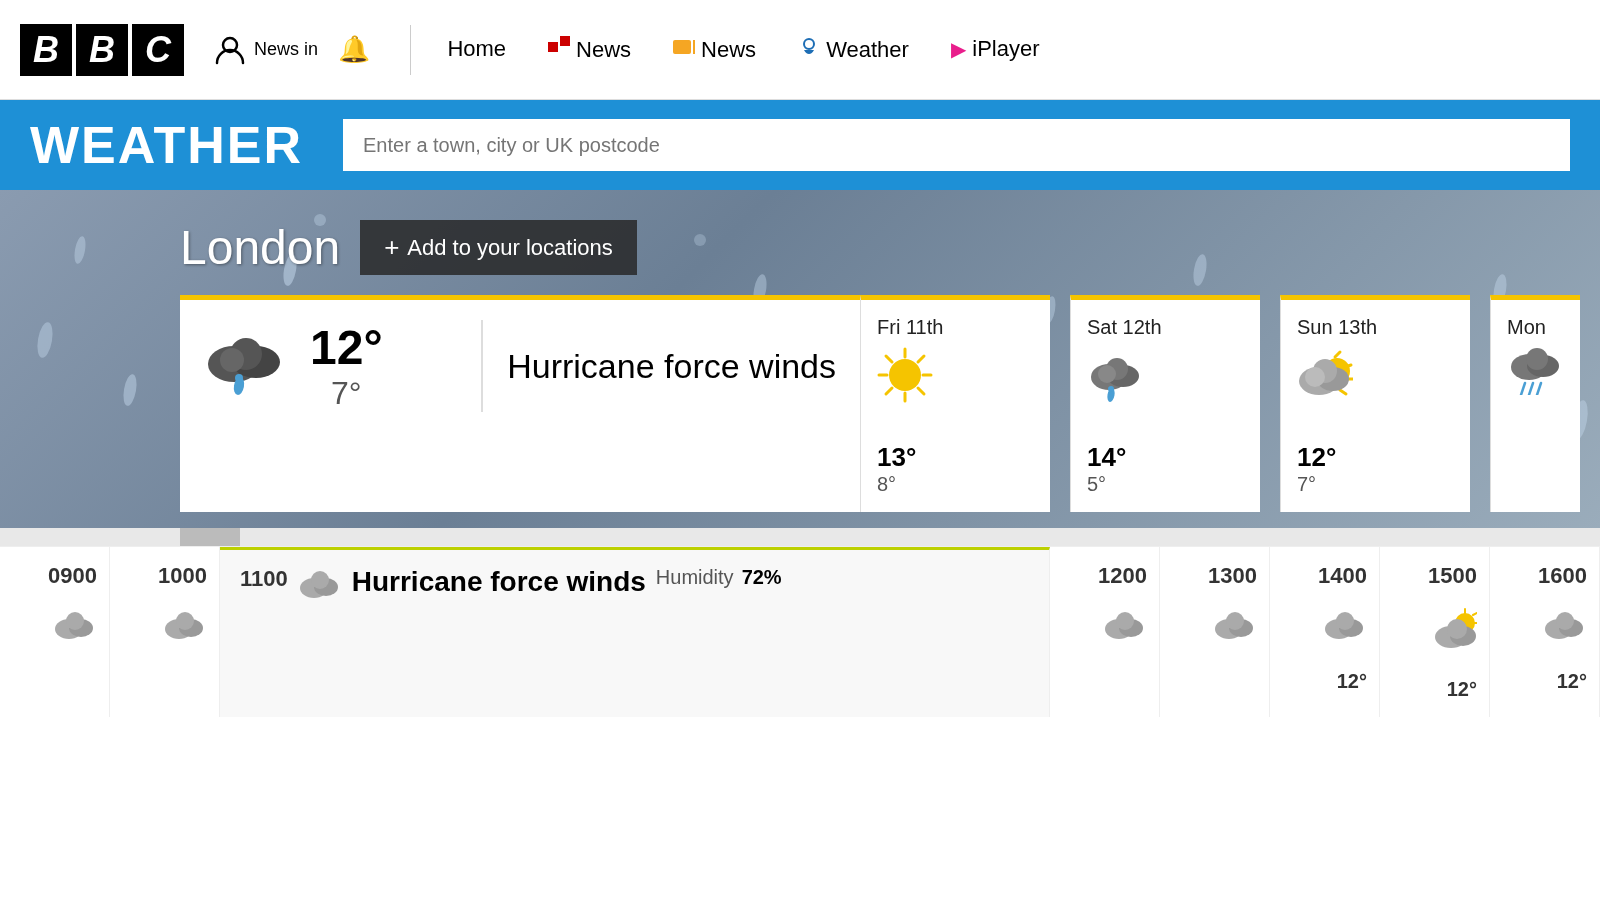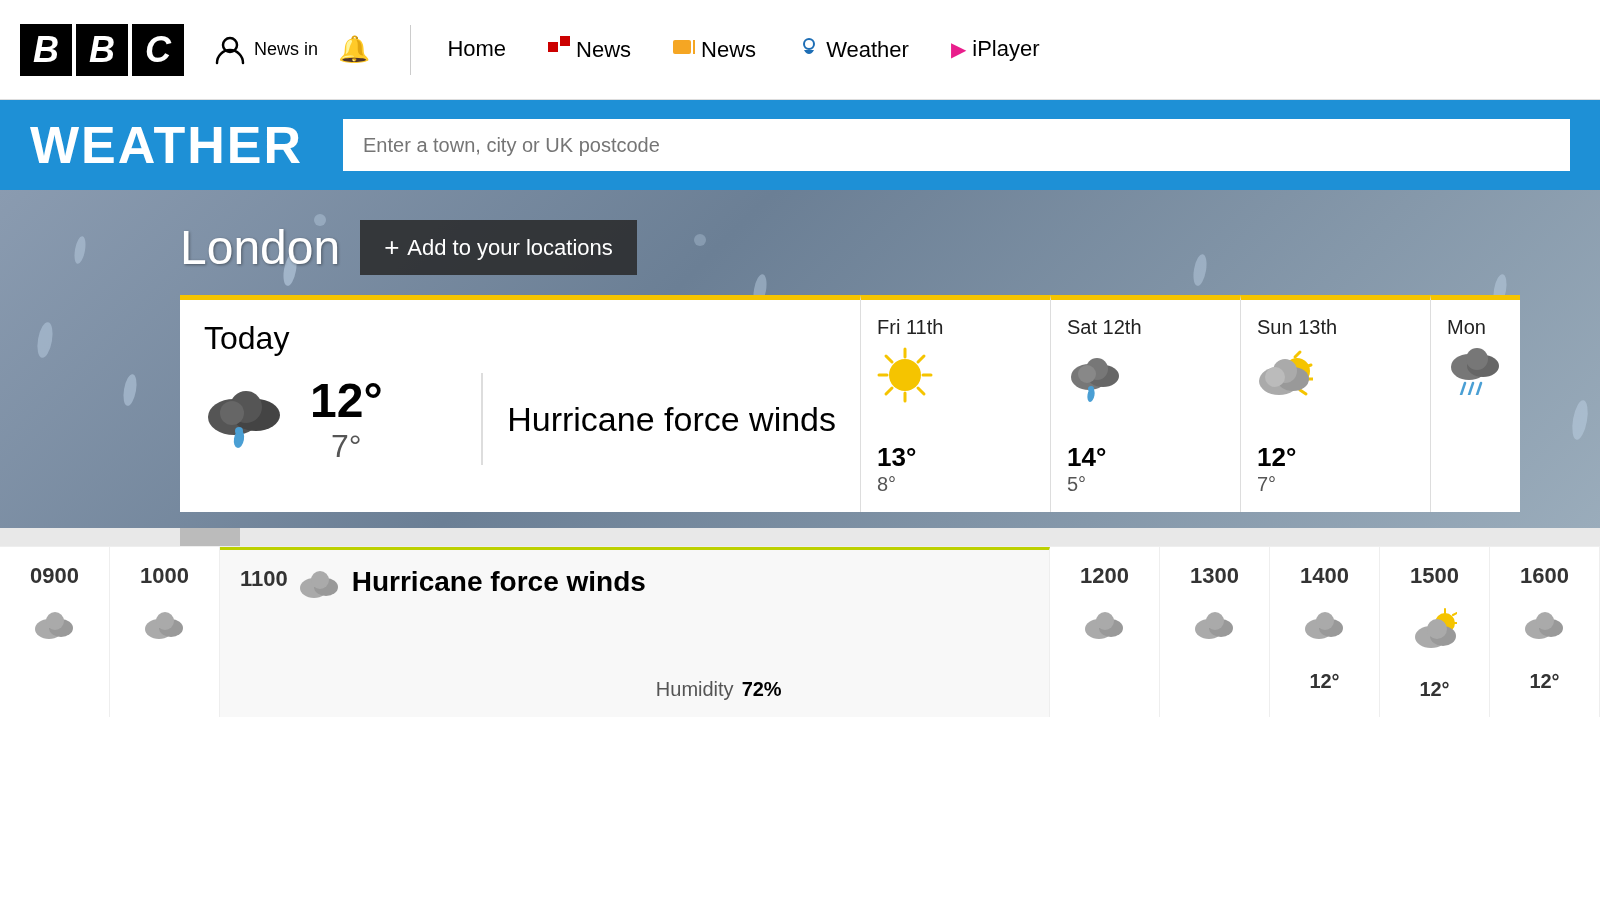--- a/index.html
+++ b/index.html
@@ -194,20 +194,21 @@
       font-size: 34px;
       font-weight: 400;
       color: #000;
       padding-left: 24px;
     }
 
     
     .day-cards {
       display: flex;
       flex: 1;
+      justify-content: space-between;
     }
     .day-card {
       background: #fff;
       border-top: 5px solid #f5c400;
       border-left: 1px solid #ddd;
       width: 190px;
       padding: 16px;
       display: flex;
       flex-direction: column;
       align-items: flex-start;
@@ -278,21 +279,21 @@
       border-top: 1px solid #eee;
     }
     .hour-col {
       width: 110px;
       min-width: 110px;
       border-right: 1px solid #eee;
       padding: 16px 12px;
       text-align: center;
       display: flex;
       flex-direction: column;
-      align-items: center;
+      align-items: flex-end;
       gap: 18px;
     }
     .hour-col-wide {
       flex: 1;
       border-right: 1px solid #eee;
       padding: 16px 20px;
       display: flex;
       flex-direction: row;
       gap: 10px;
       background: #f8f8f8;
@@ -315,21 +316,21 @@
       font-size: 28px;
       font-weight: 700;
       color: #000;
     }
     .hour-detail {
       font-size: 20px;
       color: #555;
     }
     .humidity-row {
       display: flex;
-      align-items: flex-end;
+      align-items: flex-start;
       gap: 8px;
       font-size: 20px;
       color: #555;
     }
     .humidity-val {
       font-weight: 700;
       color: #000;
     }
   </style>
 </head>
@@ -422,21 +423,20 @@
     <span class="location-name">London</span>
     <button class="add-location-btn">
       <span style="font-size:26px;font-weight:300;">+</span>
       <span>Add  to your locations</span>
     </button>
   </div>
 
   <div class="forecast-row">
 
     <div class="today-card">
-      <div class="today-label">Today</div>
       <div class="today-content">
         <div class="today-weather-info">
 
           <div class="weather-icon-large">
             <svg width="90" height="70" viewBox="0 0 90 70" xmlns="http://www.w3.org/2000/svg">
               <ellipse cx="30" cy="38" rx="26" ry="18" fill="#555"></ellipse>
               <ellipse cx="52" cy="36" rx="24" ry="16" fill="#444"></ellipse>
               <circle cx="42" cy="28" r="16" fill="#555"></circle>
               <circle cx="28" cy="34" r="12" fill="#666"></circle>
 

